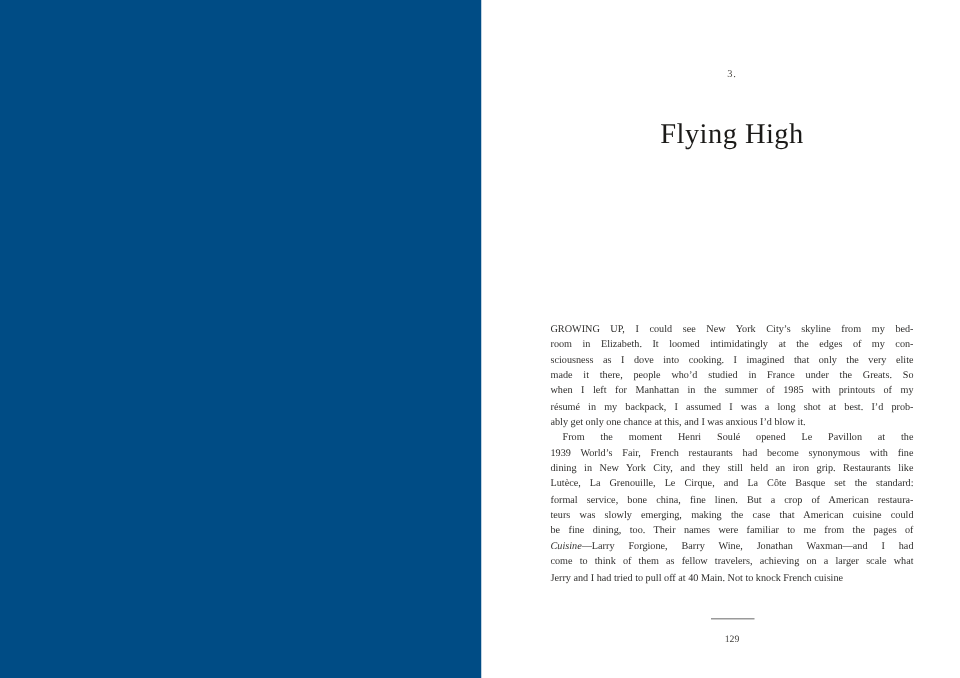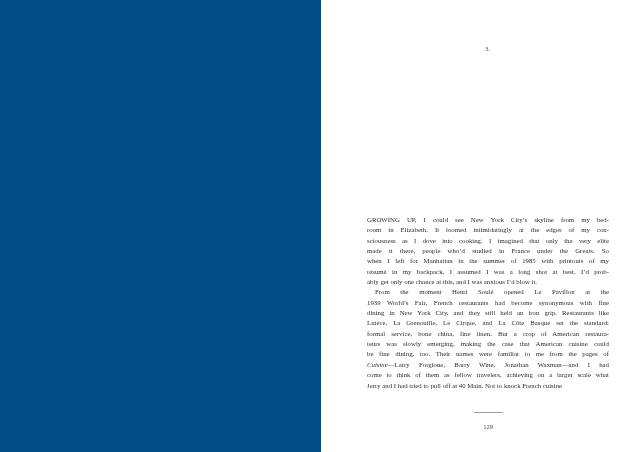--- a/index.html
+++ b/index.html
@@ -82,20 +82,21 @@
   }
 </style>
 </head>
 <body>
 
 <div class="spread">
   <div class="left-panel" style="background: rgb(0, 76, 133);"></div>
   <div class="right-page">
     <div class="text-column">
       <div class="chapter-number">3.</div>
+      <div class="chapter-title">Flying High</div>
       <div class="body-text">
           <div class="para">
             <div class="line"><span>GROWING UP, I could see New York City’s skyline from my bed-</span></div>
             <div class="line"><span>room in Elizabeth. It loomed intimidatingly at the edges of my con-</span></div>
             <div class="line"><span>sciousness as I dove into cooking. I imagined that only the very elite</span></div>
             <div class="line"><span>made it there, people who’d studied in France under the Greats. So</span></div>
             <div class="line"><span>when I left for Manhattan in the summer of 1985 with printouts of my</span></div>
             <div class="line"><span>résumé in my backpack, I assumed I was a long shot at best. I’d prob-</span></div>
             <div class="line last"><span>ably get only one chance at this, and I was anxious I’d blow it.</span></div>
           </div>

